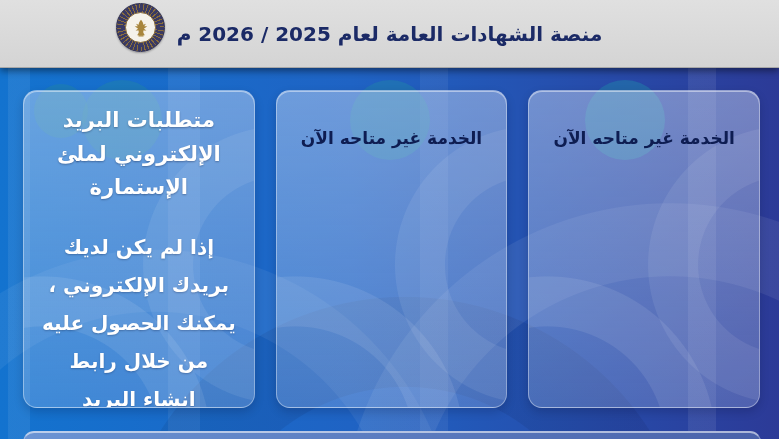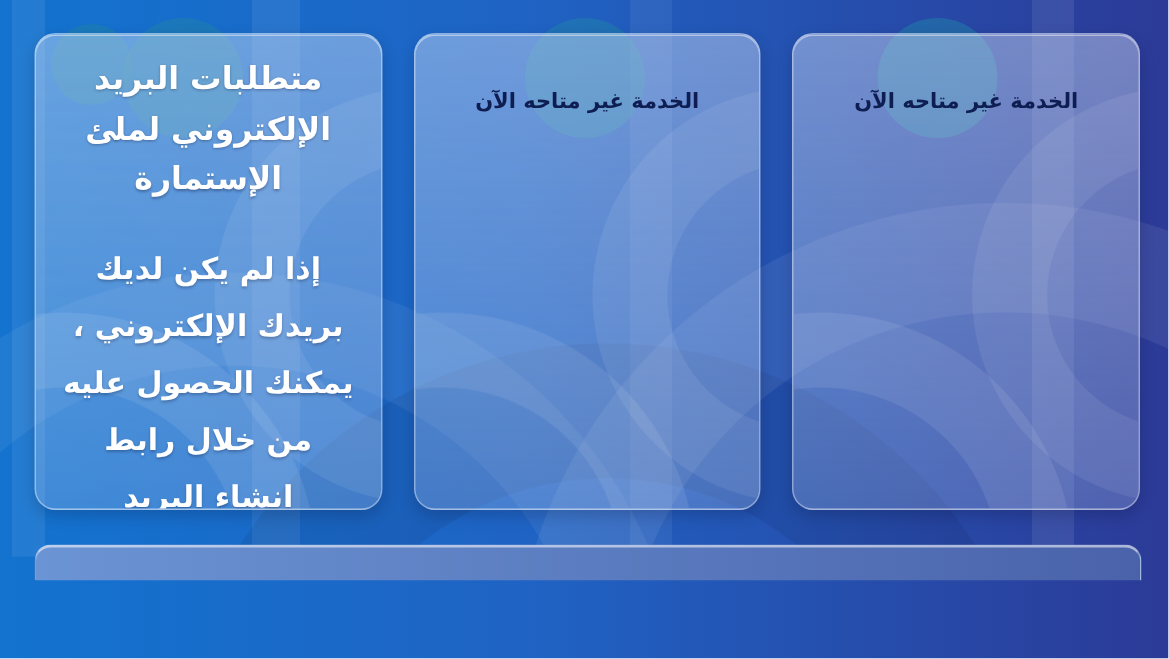--- a/index.html
+++ b/index.html
@@ -115,21 +115,21 @@
     color: #ffffff;
     font-size: 21px;
     font-weight: bold;
     line-height: 1.6;
     text-shadow: 0 1px 2px rgba(0,0,30,0.30);
   }
   .card-status {
     position: relative;
     margin-top: 24px;
     color: #0e1d52;
-    font-size: 14px;
+    font-size: 17px;
     font-weight: bold;
   }
   .card-body {
     position: relative;
     margin-top: 23px;
     color: #ffffff;
     font-size: 20px;
     font-weight: bold;
     line-height: 1.9;
     text-shadow: 0 1px 2px rgba(0,0,30,0.25);
@@ -163,20 +163,31 @@
     border-right: 1px solid rgba(255,255,255,0.35);
     border-left: 1px solid rgba(255,255,255,0.35);
     z-index: 2;
   }
 </style>
 </head>
 <body>
 
 <div class="screen">
 
+  <header>
+    <div class="page-title">منصة الشهادات العامة لعام 2025 / 2026 م</div>
+    <div class="logo">
+      <div class="logo-center">
+        <svg width="20" height="20" viewBox="0 0 24 24">
+          <path fill="#a8863c" d="M12 2 C10.2 4 9.2 6 9.2 8 L6 7 L8.2 10 L4.5 10 L8.5 12.8 L5.5 15 L9.2 15 L9.2 17.6 L7.4 20.6 L16.6 20.6 L14.8 17.6 L14.8 15 L18.5 15 L15.5 12.8 L19.5 10 L15.8 10 L18 7 L14.8 8 C14.8 6 13.8 4 12 2 Z"></path>
+          <rect x="9" y="20.6" width="6" height="1.6" fill="#a8863c"></rect>
+        </svg>
+      </div>
+    </div>
+  </header>
 
   <main>
     <div class="deco-circle small" style="right: 691px;"></div>
     <div class="deco-circle" style="right: 617px;"></div>
     <div class="deco-circle" style="right: 349px;"></div>
     <div class="deco-circle" style="right: 114px;"></div>
 
     <section class="cards">
 
       <article class="card">

